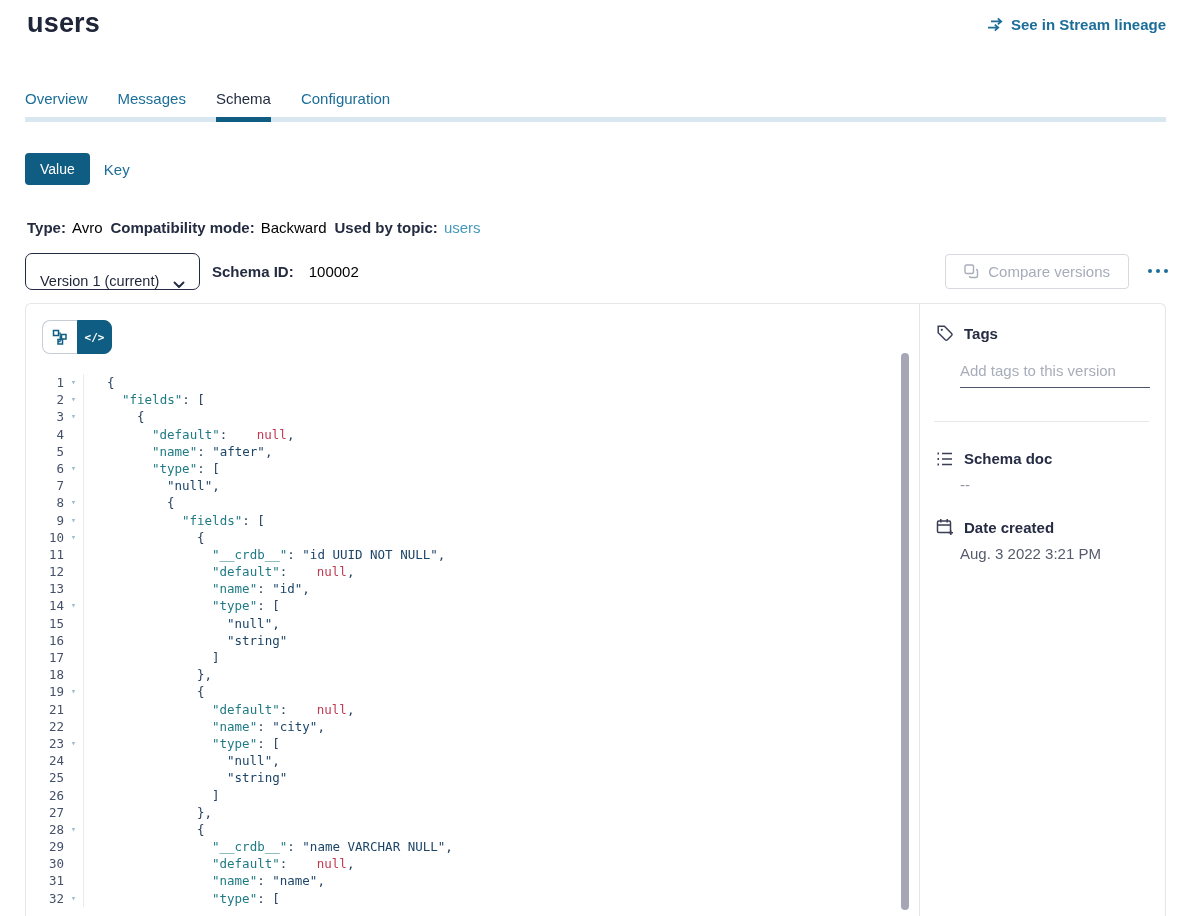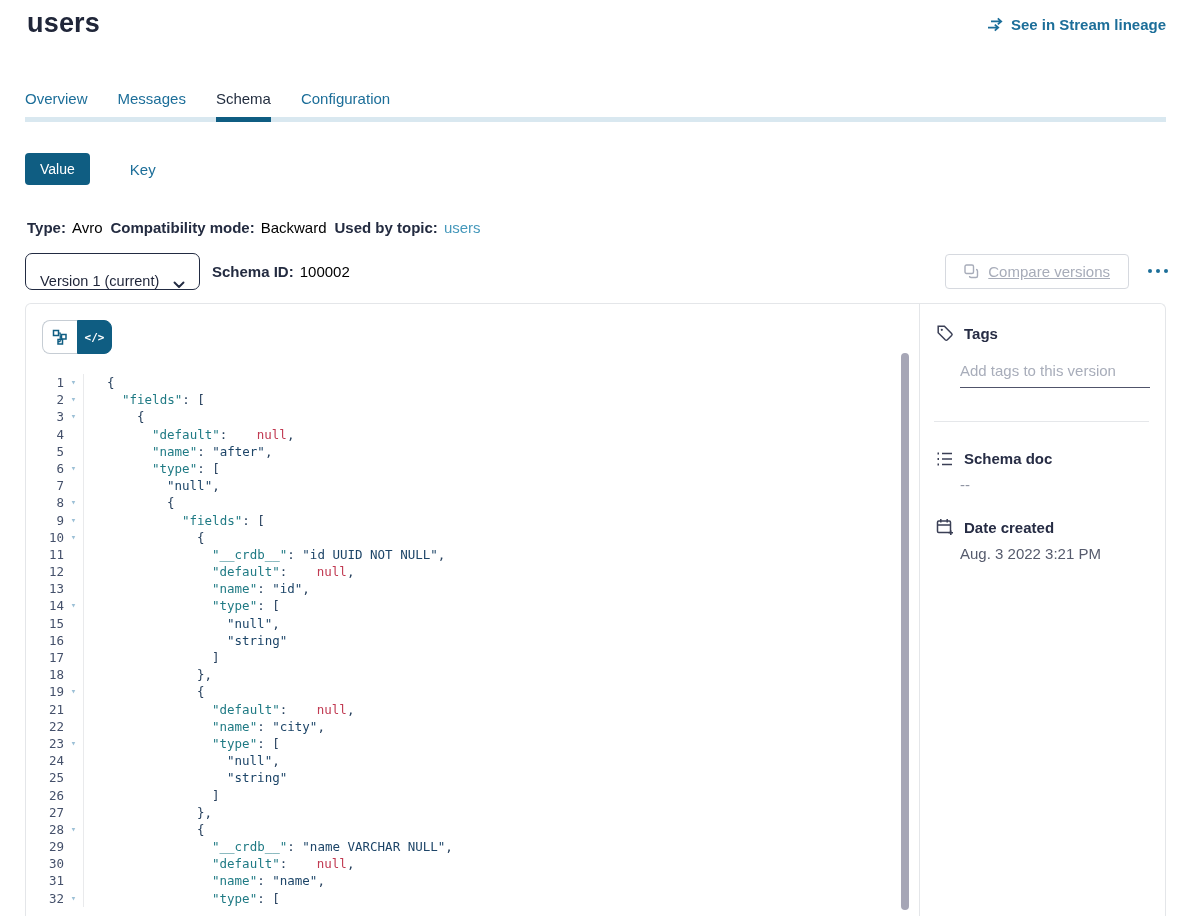--- a/index.html
+++ b/index.html
@@ -15,42 +15,42 @@
   
   #tabbar { left:25px; right:23px; top:90px; height:32px; }
   .tabs { display:flex; gap:30px; position:relative; z-index:2; }
   .tab { font-size:15px; color:var(--link); cursor:pointer; position:relative; padding-bottom:8px; }
   .tab.active { color:#1F2A3C; font-weight:500; }
   .tab.active::after { content:""; position:absolute; left:0; right:0; top:27px; height:5px;
                        background:var(--accent); z-index:3; }
   .tab-track { position:absolute; left:0; right:0; top:27px; height:5px; background:var(--tab-track); z-index:1; }
 
   
-  #vk-row { left:25px; top:153px; display:flex; align-items:center; gap:40px; }
+  #vk-row { left:25px; top:153px; display:flex; align-items:center; gap:14px; }
   #value-btn { background:var(--accent); color:#fff; font-size:14px; border:none; border-radius:4px;
                padding:8px 15px; cursor:pointer; }
   #key-btn { color:var(--link); font-size:15px; cursor:pointer; }
 
   
   #meta-row { left:27px; top:219px; display:flex; gap:8px; font-size:15px; }
   .meta-pair { display:flex; gap:6px; }
   .meta-label { font-weight:700; color:#232B40; }
   .meta-value { color:#000000; }
   .meta-link { color:var(--link-light); cursor:pointer; }
 
   
   #version-row { left:25px; right:19px; top:252px; height:38px; display:flex; align-items:center; }
   #version-select { width:175px; height:37px; border:1.5px solid #222B42; border-radius:7px;
                     display:flex; align-items:flex-end; justify-content:space-between;
                     padding:0 14px; font-size:14.5px; color:#1E2438; cursor:pointer; background:#fff; }
-  #schema-id { margin-left:12px; font-size:15px; display:flex; gap:6px; }
+  #schema-id { margin-left:12px; font-size:15px; display:flex; gap:15px; }
   #actions { margin-left:auto; display:flex; align-items:center; gap:17px; }
   #compare-btn { height:35px; border:1px solid var(--disabled-border); border-radius:4px; background:#fff;
                  color:var(--disabled-text); font-size:15px; display:flex; align-items:center; gap:9px;
-                 padding:0 18px; cursor:default;text-decoration:underline; }
+                 padding:0 18px; cursor:default; }
   #evolve-btn { height:35px; border:1.5px solid var(--accent); border-radius:4px; background:#fff;
                 color:var(--accent); font-size:15px; font-weight:600; display:flex; align-items:center;
                 gap:9px; padding:0 15px; cursor:pointer; }
   #more-btn { display:flex; gap:4px; padding:4px 2px; cursor:pointer; }
   #more-btn i { width:4px; height:4px; border-radius:50%; background:var(--link); }
 
   
   #card { left:25px; right:23px; top:303px; bottom:0;
           border:1px solid var(--border); border-bottom:none; border-radius:6px 6px 0 0; }
   #editor-toolbar { position:absolute; left:16px; top:16px; display:flex; }

